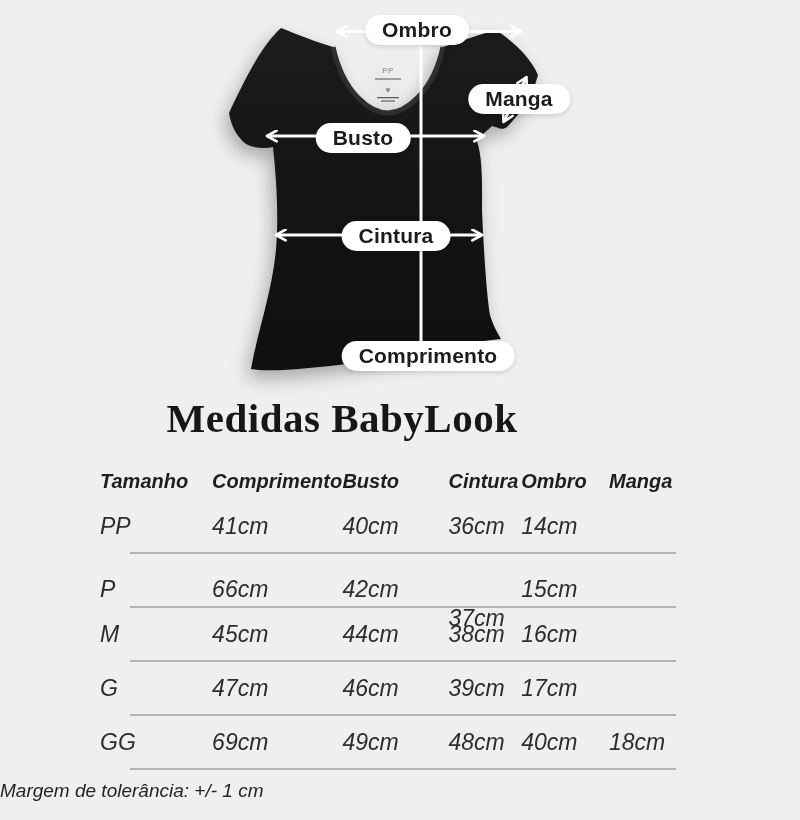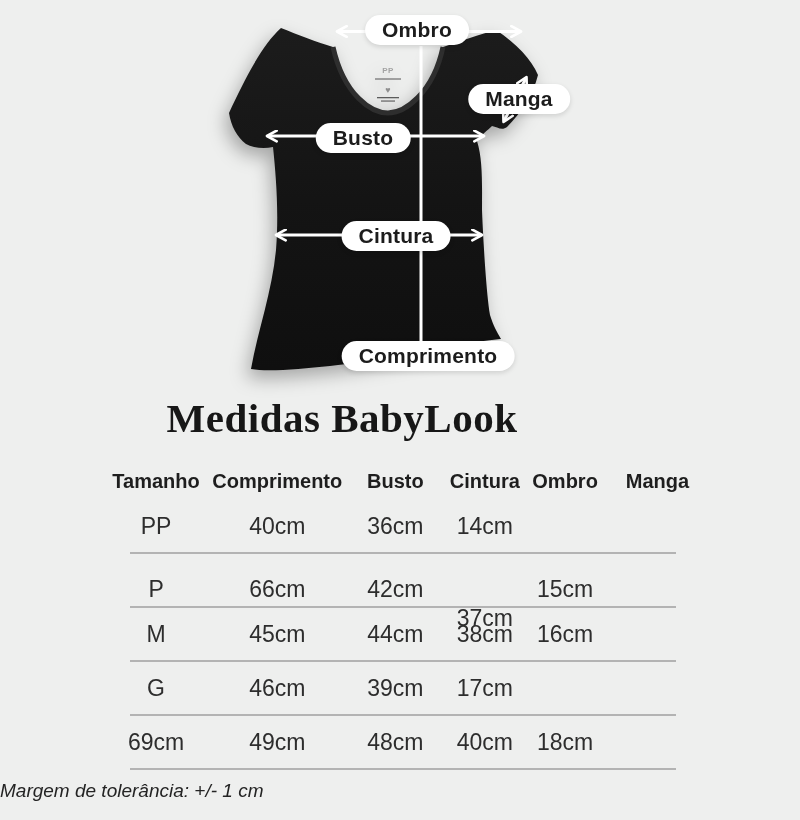--- a/index.html
+++ b/index.html
@@ -28,21 +28,21 @@
   
   .size-table{position:absolute;left:100px;top:462px;width:606px;}
   .trow{
     display:grid;grid-template-columns:18.5% 21.5% 17.5% 12% 14.5% 16%;
     align-items:center;
   }
   .thead{height:38px;}
   .thead .cell{font-weight:700;font-size:20px;color:#1e1e1e;}
   .tdata{height:52px;}
   .tdata .cell{font-size:23px;font-weight:400;color:#2d2d2d;}
-  .cell{text-align:center;white-space:nowrap;}
+  .cell{white-space:nowrap;font-style:italic;}
   .cell.dip{position:relative;top:7px;margin-top:44px;}
   .tdivider{height:2px;background:#b3b3b3;margin:0 30px;}
   
   .tolerance{
     position:absolute;left:0;top:780px;width:800px;
     font-style:italic;font-size:19px;color:#242424;
   }
 </style>
 </head>
 <body>
@@ -118,20 +118,21 @@
       <div class="cell">Tamanho</div>
       <div class="cell">Comprimento</div>
       <div class="cell">Busto</div>
       <div class="cell">Cintura</div>
       <div class="cell">Ombro</div>
       <div class="cell">Manga</div>
     </div>
 
     <div class="trow tdata">
       <div class="cell">PP</div>
+      <div class="cell">41cm</div>
       <div class="cell">40cm</div>
       <div class="cell">36cm</div>
       <div class="cell">14cm</div>
     </div>
     <div class="tdivider"></div>
 
     <div class="trow tdata">
       <div class="cell">P</div>
       <div class="cell">66cm</div>
       <div class="cell">42cm</div>
@@ -144,27 +145,29 @@
       <div class="cell">M</div>
       <div class="cell">45cm</div>
       <div class="cell">44cm</div>
       <div class="cell">38cm</div>
       <div class="cell">16cm</div>
     </div>
     <div class="tdivider"></div>
 
     <div class="trow tdata">
       <div class="cell">G</div>
+      <div class="cell">47cm</div>
       <div class="cell">46cm</div>
       <div class="cell">39cm</div>
       <div class="cell">17cm</div>
     </div>
     <div class="tdivider"></div>
 
     <div class="trow tdata">
+      <div class="cell">GG</div>
       <div class="cell">69cm</div>
       <div class="cell">49cm</div>
       <div class="cell">48cm</div>
       <div class="cell">40cm</div>
       <div class="cell">18cm</div>
     </div>
     <div class="tdivider"></div>
 
   </div>
 

